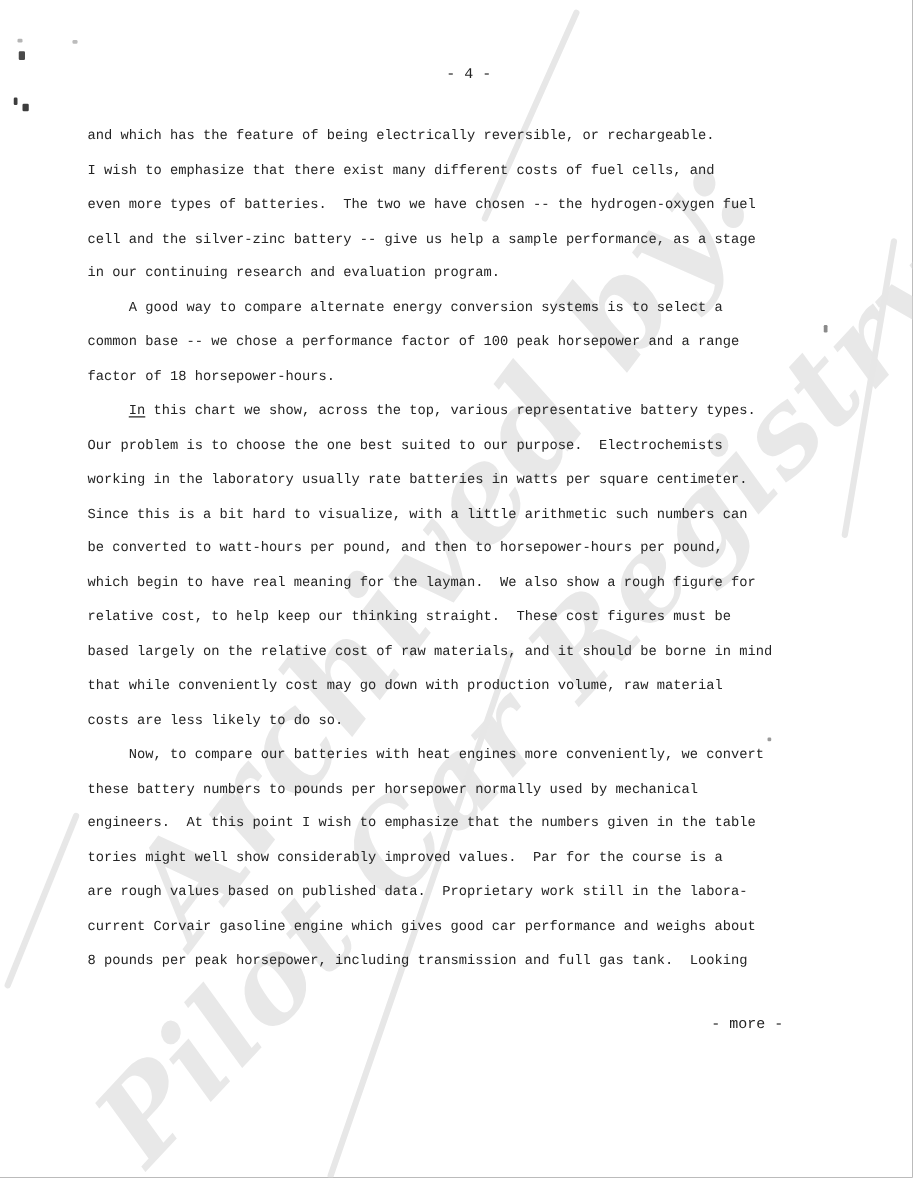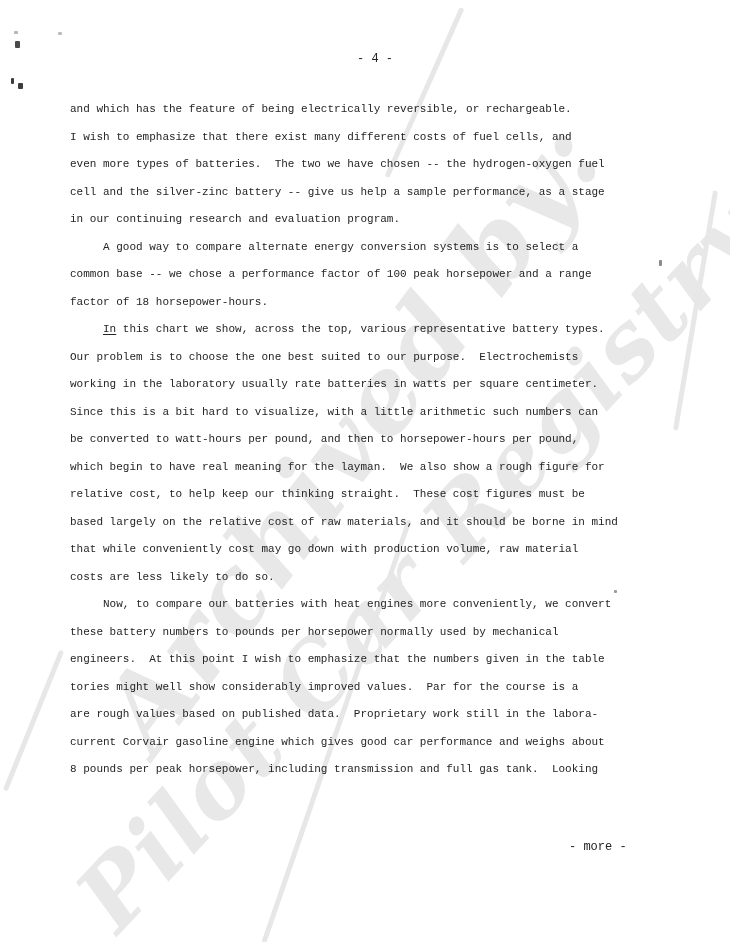--- a/index.html
+++ b/index.html
@@ -69,21 +69,21 @@
     left: 70px; top: 96px;
     width: 620px;
     z-index: 1;
     font-size: 11px;
     line-height: 27.5px;
   }
   .body-text .line { white-space: pre; }
   .body-text u { text-underline-offset: 2px; }
   .more-label {
     position: absolute;
-    left: 569px; top: 840px;
+    left: 569px; top: 812px;
     z-index: 1;
     font-size: 12px;
     white-space: pre;
   }
 </style>
 </head>
 <body>
 
 <div class="page" style="--paper: #ffffff; --ink: #242424; --wm: #e8e8e8;">
 

